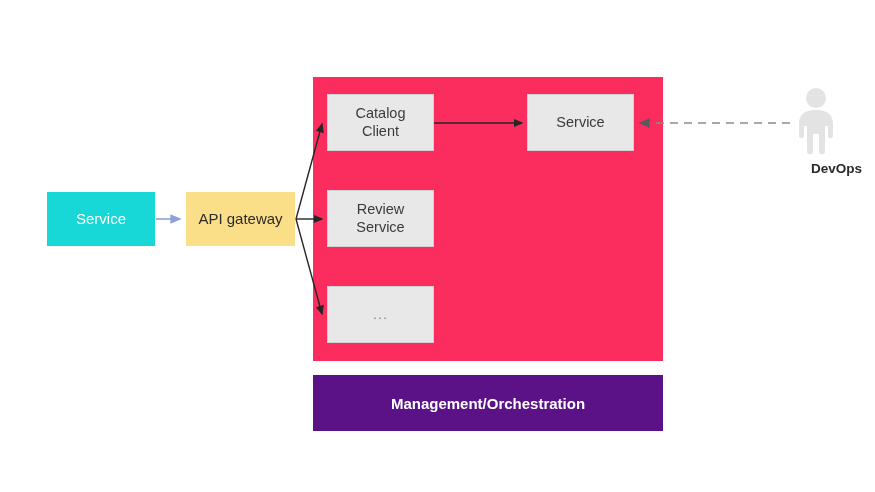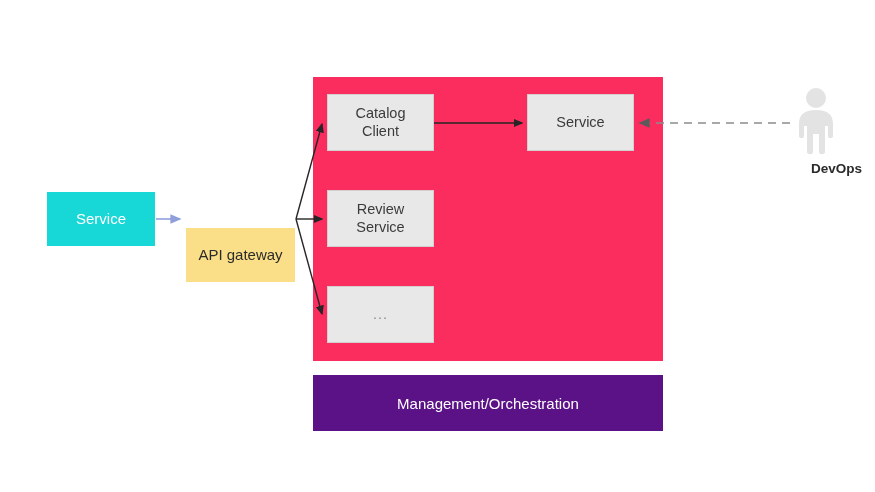--- a/index.html
+++ b/index.html
@@ -37,40 +37,39 @@
     font-size: 15px;
   }
   .gateway-box {
     left: 186px;
     top: 192px;
     width: 109px;
     height: 54px;
     background: #fbdf88;
     color: #2b2b2b;
     font-size: 15px;
-    margin-top: 36px;
   }
   .services-container {
     position: absolute;
     left: 313px;
     top: 77px;
     width: 350px;
     height: 284px;
     background: #fb2d5e;
   }
   .mgmt-bar {
     position: absolute;
     left: 313px;
     top: 375px;
     width: 350px;
     height: 56px;
     background: #5b1287;
     color: #ffffff;
     font-size: 15px;
-    font-weight: normal;
+    font-weight: bold;
     display: flex;
     align-items: center;
     justify-content: center;
   }
   .svc-box {
     background: #e8e8e8;
     color: #3b3b3b;
     font-size: 14.5px;
     border: 1px solid #d0d0d0;
   }

